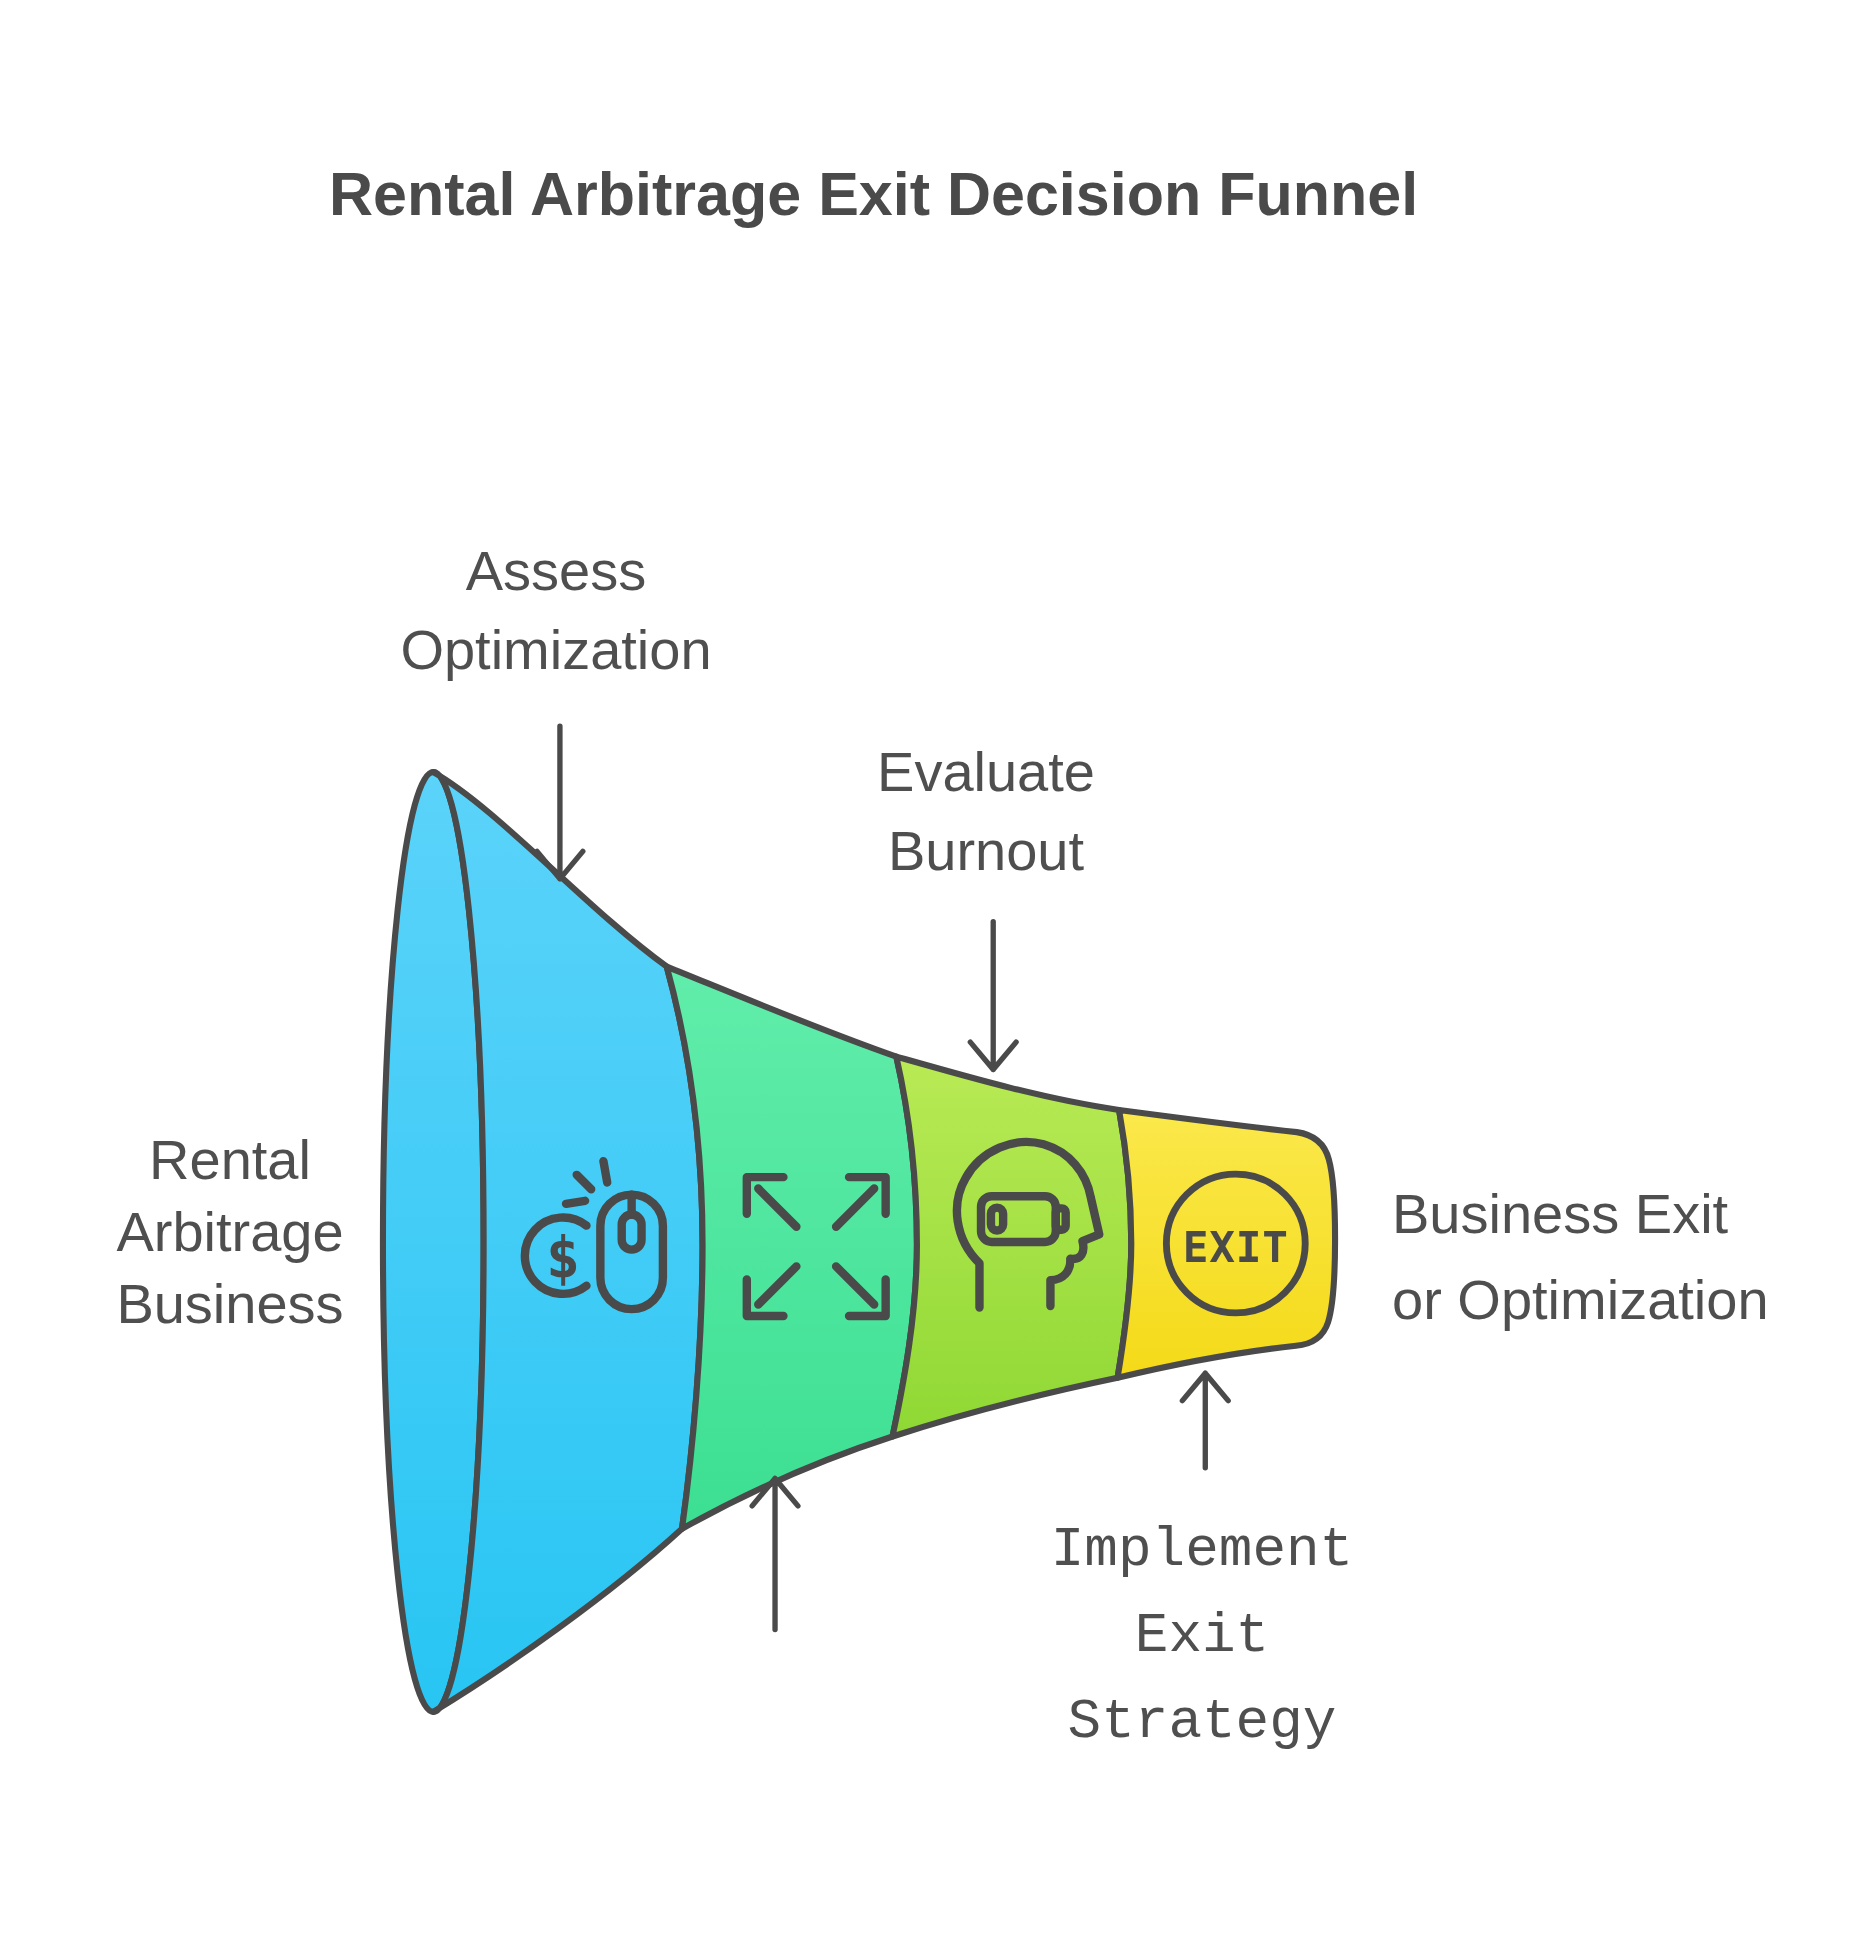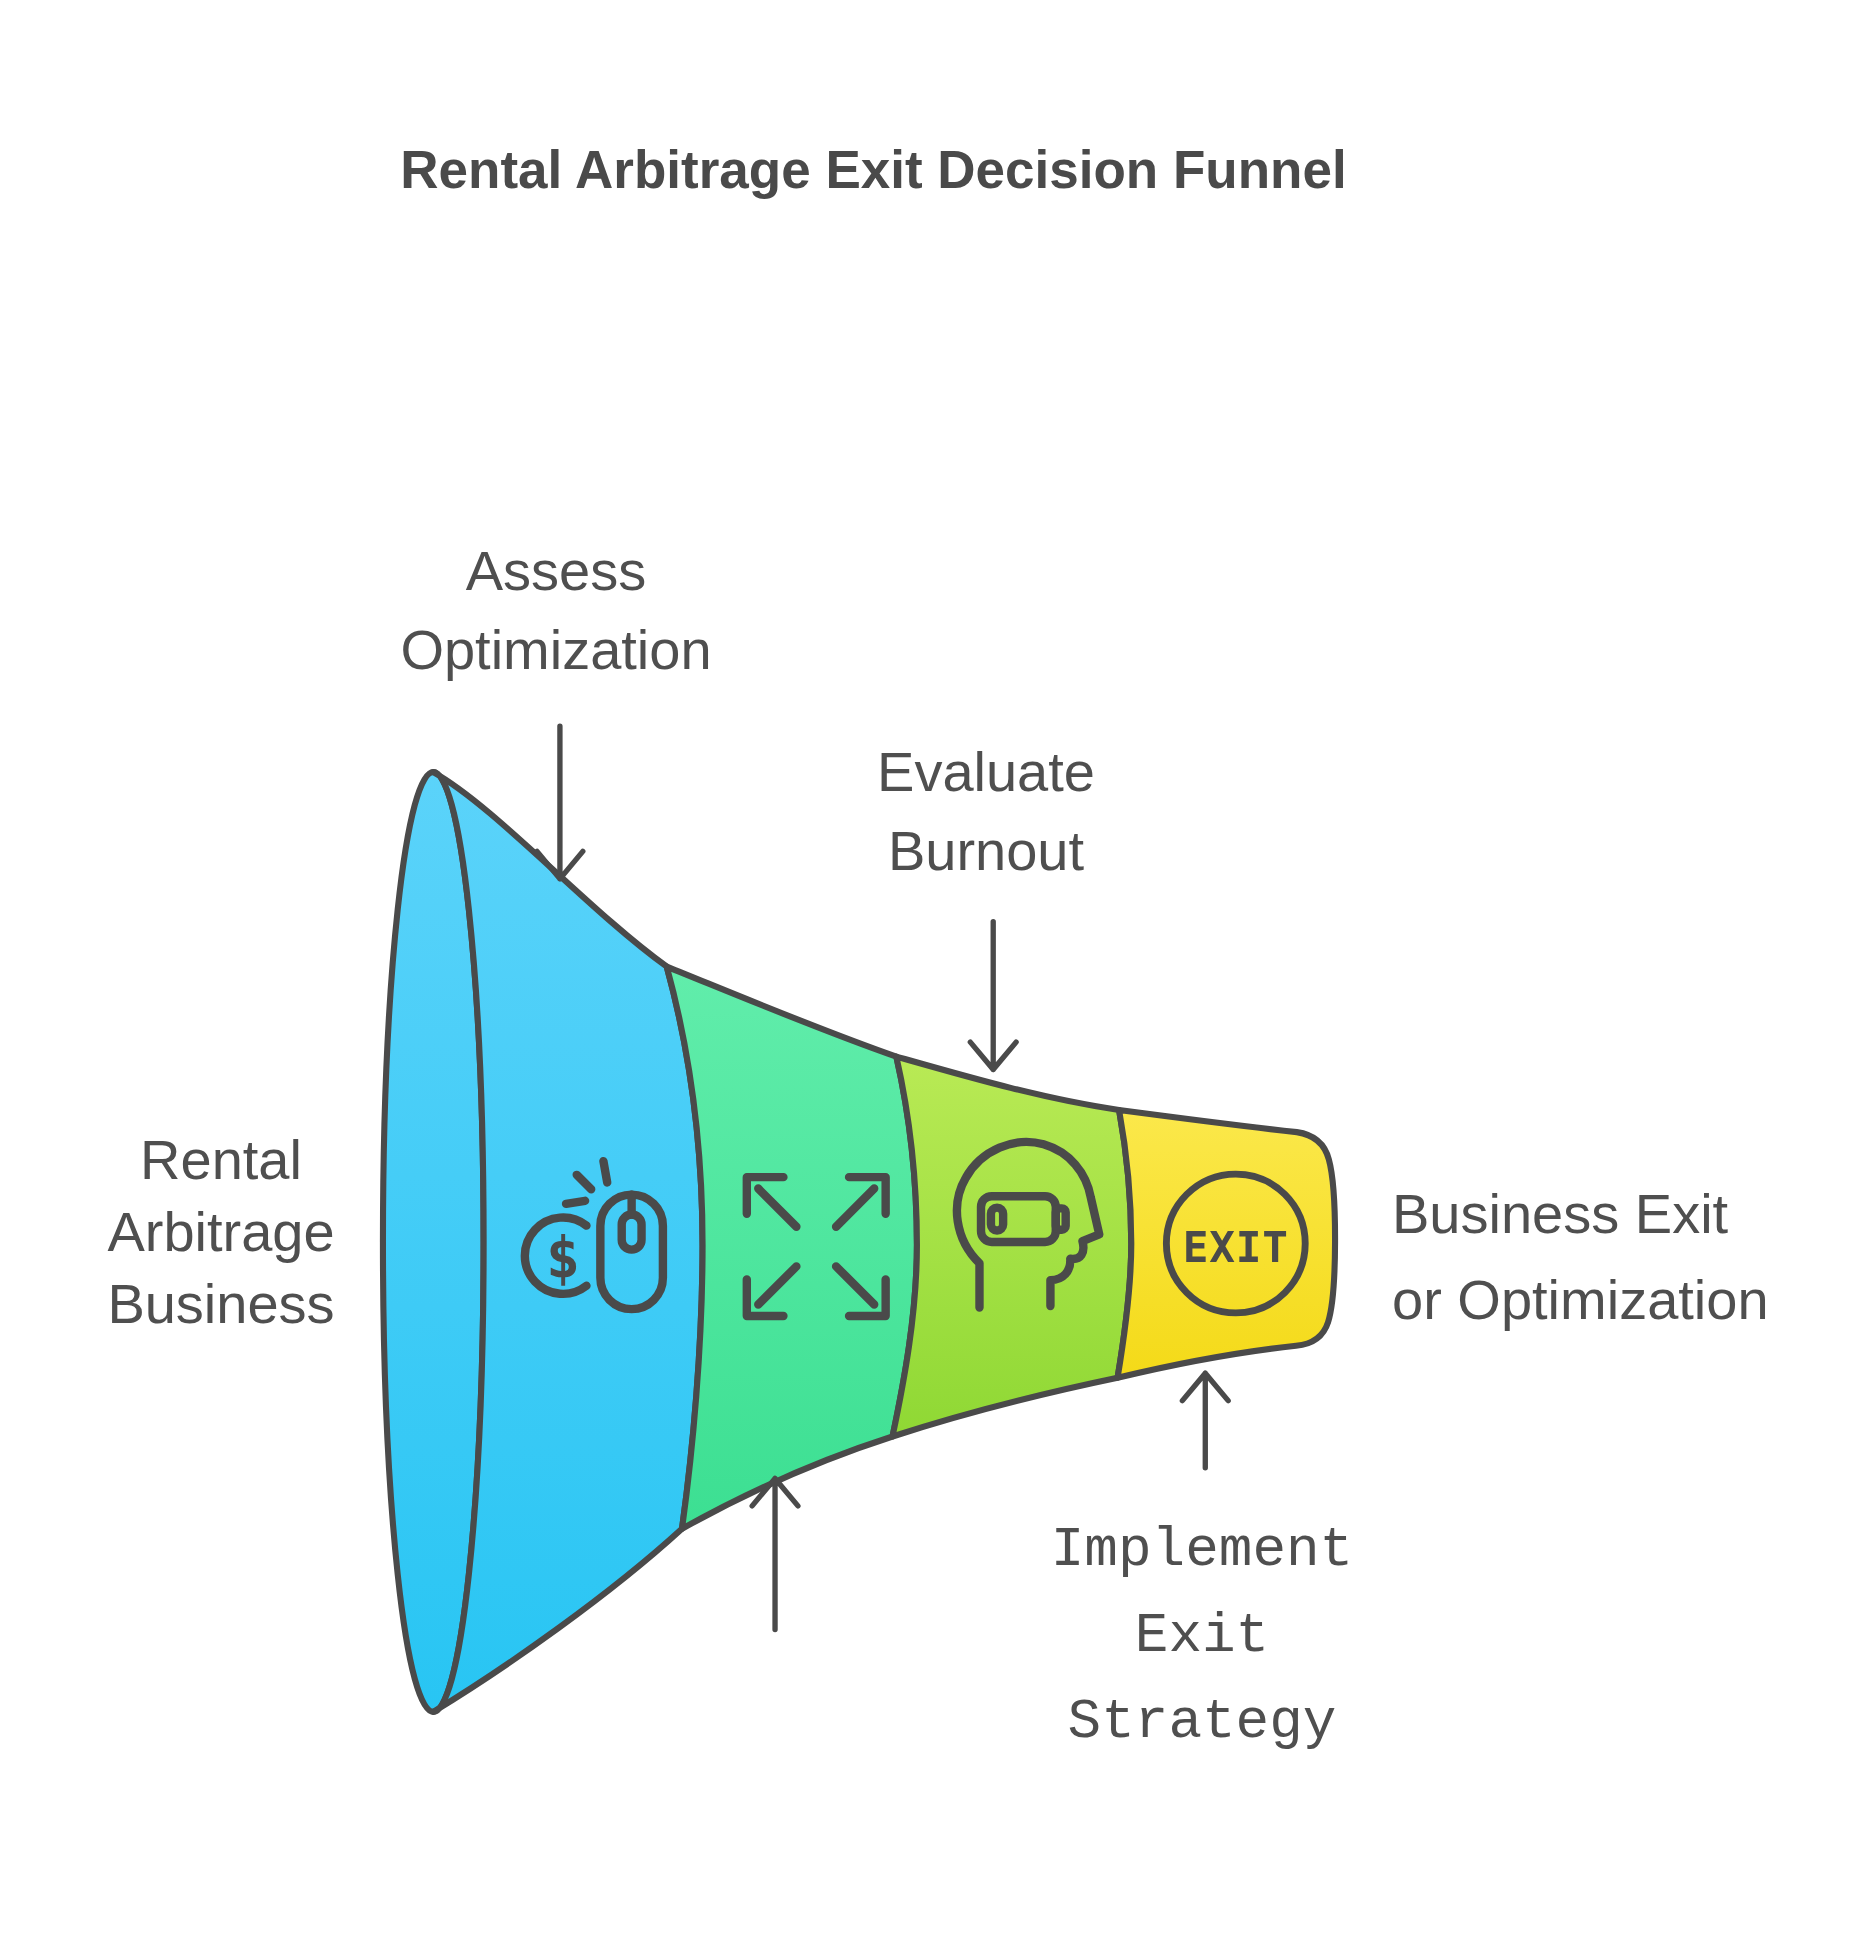--- a/index.html
+++ b/index.html
@@ -3,35 +3,35 @@
 <meta charset="utf-8">
 <style>
   html, body { margin: 0; padding: 0; background: #ffffff; }
   body {
     width: 1872px; height: 1953px; position: relative; overflow: hidden;
     font-family: "Liberation Sans", sans-serif;
   }
   .canvas { position: absolute; inset: 0; }
   svg.diagram { position: absolute; left: 0; top: 0; width: 1872px; height: 1953px; }
   .title {
-    position: absolute; left: 244px; top: 138px; width: 1259px;
-    font-size: 53px; font-weight: 700; color: #4a4a4a; text-align: center;
+    position: absolute; left: 244px; top: 158px; width: 1259px;
+    font-size: 61px; font-weight: 700; color: #4a4a4a; text-align: center;
     letter-spacing: 0px; line-height: 1.2; white-space: nowrap;
   }
   .label {
     position: absolute; color: #4f4f4f; font-size: 56px; font-weight: 400;
     text-align: center; line-height: 79px;
   }
   .label .line { display: block; }
   .label.tight { line-height: 72px; }
   .label.loose { line-height: 86px; }
   .label.left-align { text-align: left; }
   .lbl-assess    { left: 327px;  top: 531px;  width: 458px; }
   .lbl-evaluate  { left: 757px;  top: 732px;  width: 458px; }
-  .lbl-input     { left: 0px;    top: 1124px; width: 442px; }
+  .lbl-input     { left: 9px;    top: 1124px; width: 442px; }
   .lbl-output    { left: 1392px; top: 1171px; width: 488px; }
   .lbl-decide    { left: 539px;  top: 1667px; width: 458px; }
   .lbl-implement { left: 973px; top: 1507px; width: 458px; font-family: Liberation Mono, monospace; }
 </style>
 </head>
 <body>
 
 <div class="canvas">
 
   <svg class="diagram" viewBox="0 0 2454 2560">

